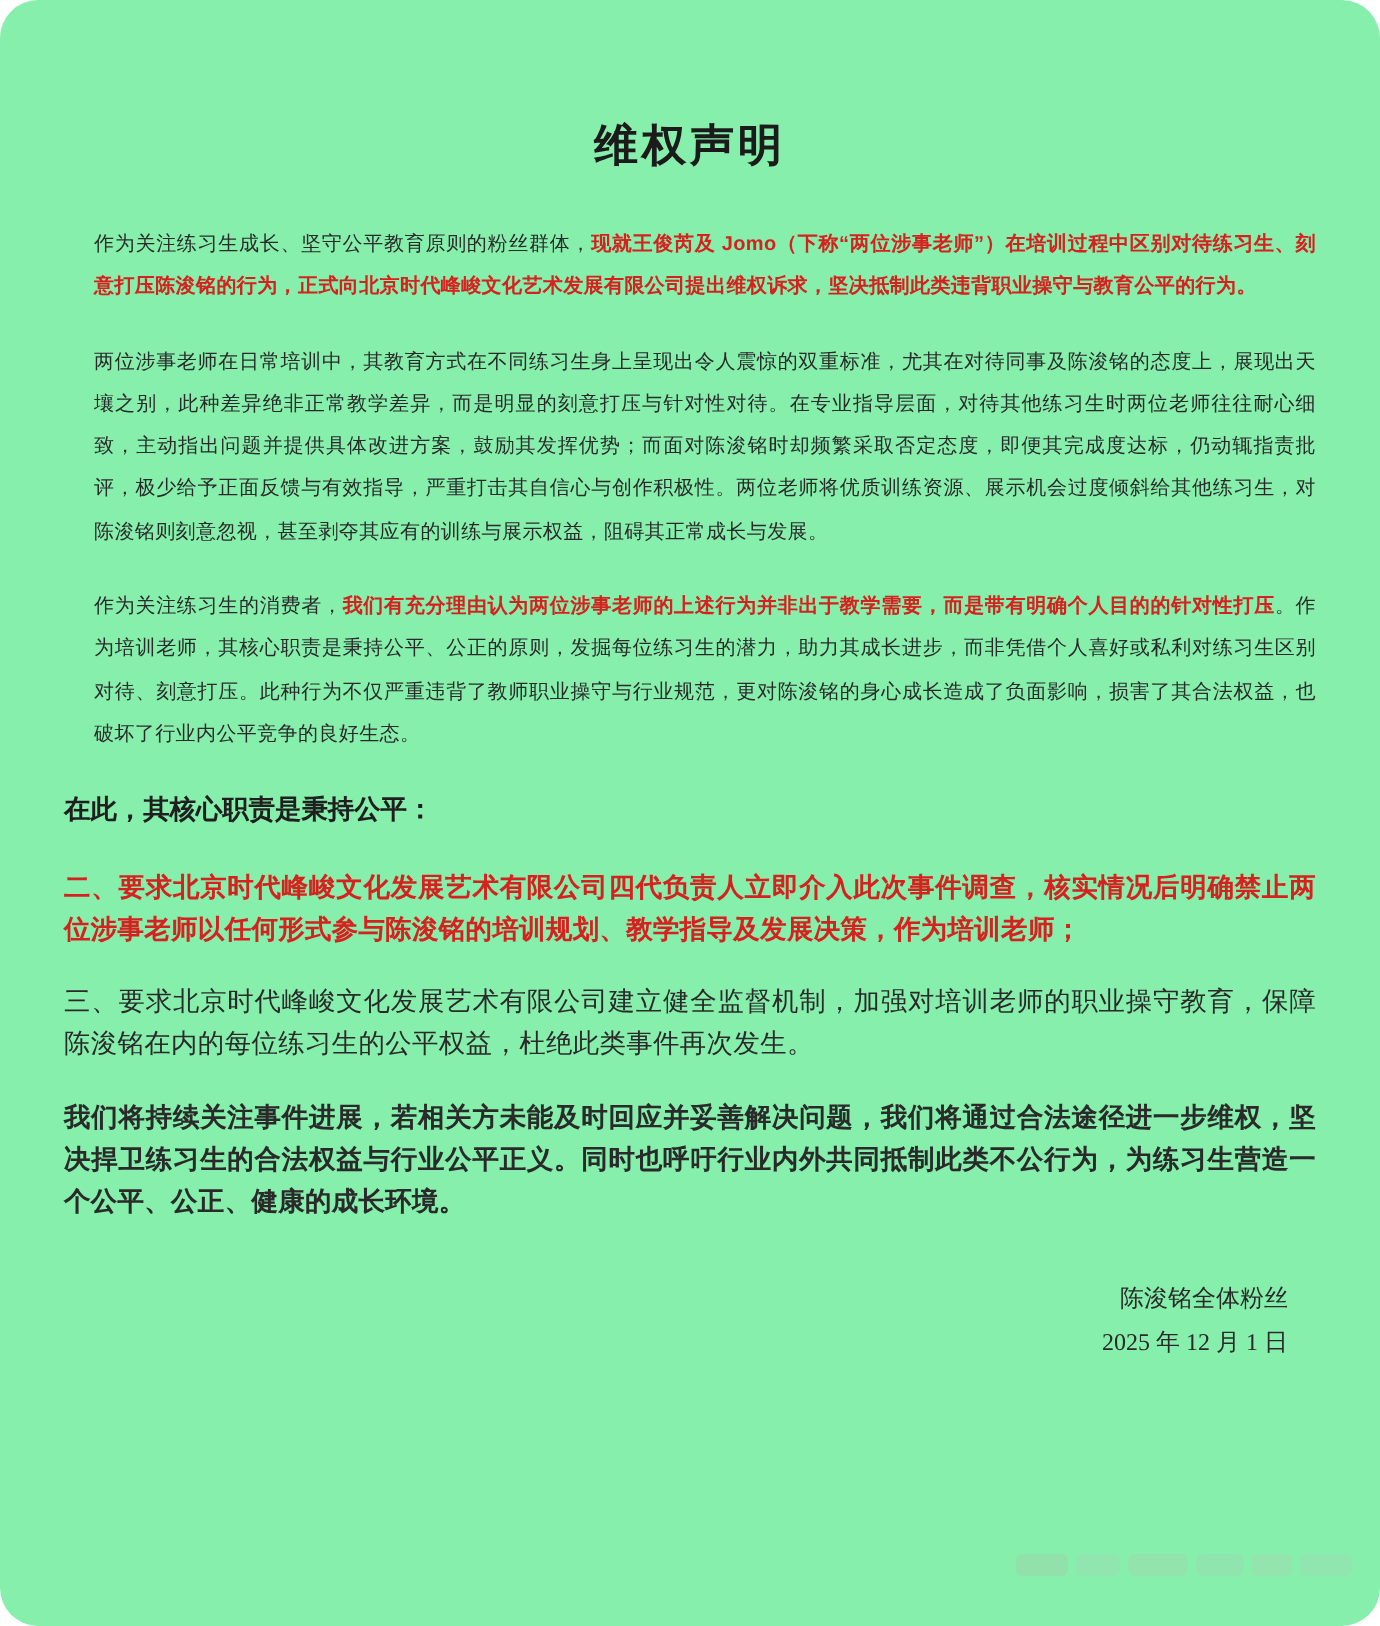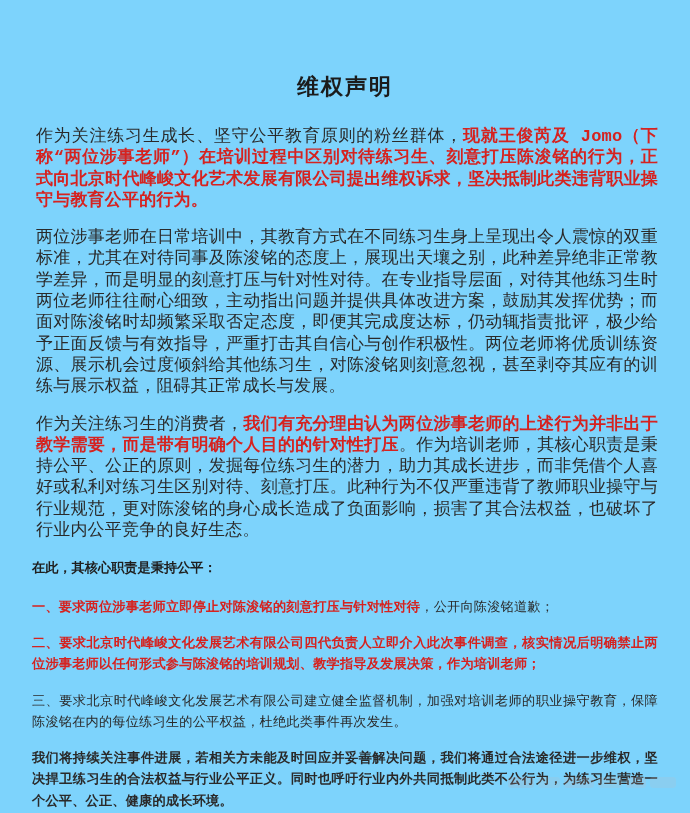--- a/index.html
+++ b/index.html
@@ -15,50 +15,51 @@
     color: #262626;
     overflow: hidden;
     position: relative;
   }
 
   .page {
     position: relative;
     width: 690px;
     height: 813px;
     box-sizing: border-box;
-    padding: 14px 32px;
-    background: #7dd3fc;
+    padding: 0 32px;
+    background: #86efac;
+    border-radius: 19px;
   }
 
   .doc-title {
     text-align: center;
     font-size: 22px;
     font-weight: 700;
     letter-spacing: 2px;
     color: #1b1b1b;
     margin: 0;
     padding-top: 58px;
     padding-bottom: 6px;
     font-family: "Liberation Serif", "DejaVu Serif", serif;
   }
 
   .body-block {
     padding-top: 18px;
   }
 
   p.para {
-    margin: 0 0 16px 4px;
-    font-size: 17px;
+    margin: 0 0 16px 15px;
+    font-size: 10px;
     line-height: 21.3px;
     text-align: justify;
     text-justify: inter-ideograph;
     text-indent: 0;
     letter-spacing: 0.2px;
     color: #2a2a2a;
-    font-family: Liberation Mono, monospace;
+    font-family: Liberation Sans, sans-serif;
   }
 
   .red {
     color: #d6221f;
     font-weight: 700;
   }
 
   .demand {
     margin: 0 0 15px 0;
     font-size: 13.2px;
@@ -135,23 +136,20 @@
     <p class="para">
       <span>两位涉事老师在日常培训中，其教育方式在不同练习生身上呈现出令人震惊的双重标准，尤其在对待同事及陈浚铭的态度上，展现出天壤之别，此种差异绝非正常教学差异，而是明显的刻意打压与针对性对待。在专业指导层面，对待其他练习生时两位老师往往耐心细致，主动指出问题并提供具体改进方案，鼓励其发挥优势；而面对陈浚铭时却频繁采取否定态度，即便其完成度达标，仍动辄指责批评，极少给予正面反馈与有效指导，严重打击其自信心与创作积极性。两位老师将优质训练资源、展示机会过度倾斜给其他练习生，对陈浚铭则刻意忽视，甚至剥夺其应有的训练与展示权益，阻碍其正常成长与发展。</span>
     </p>
 
     <p class="para">
       <span>作为关注练习生的消费者，</span><span class="red">我们有充分理由认为两位涉事老师的上述行为并非出于教学需要，而是带有明确个人目的的针对性打压</span><span>。作为培训老师，其核心职责是秉持公平、公正的原则，发掘每位练习生的潜力，助力其成长进步，而非凭借个人喜好或私利对练习生区别对待、刻意打压。此种行为不仅严重违背了教师职业操守与行业规范，更对陈浚铭的身心成长造成了负面影响，损害了其合法权益，也破坏了行业内公平竞争的良好生态。</span>
     </p>
 
     <p class="lead-in">在此，其核心职责是秉持公平：</p>
 
-    <p class="demand">
-      <span class="red">一、</span><span class="red">要求两位涉事老师立即停止对陈浚铭的刻意打压与针对性对待</span><span>，公开向陈浚铭道歉；</span>
-    </p>
 
     <p class="demand">
       <span class="red">二、</span><span class="red">要求北京时代峰峻文化发展艺术有限公司四代负责人立即介入此次事件调查，核实情况后明确禁止两位涉事老师以任何形式参与陈浚铭的培训规划、教学指导及发展决策，作为培训老师；</span>
     </p>
 
     <p class="demand">
       <span>三、</span><span>要求北京时代峰峻文化发展艺术有限公司建立健全监督机制，加强对培训老师的职业操守教育，保障陈浚铭在内的每位练习生的公平权益，杜绝此类事件再次发生。</span>
     </p>
 
     <p class="closing">我们将持续关注事件进展，若相关方未能及时回应并妥善解决问题，我们将通过合法途径进一步维权，坚决捍卫练习生的合法权益与行业公平正义。同时也呼吁行业内外共同抵制此类不公行为，为练习生营造一个公平、公正、健康的成长环境。</p>

